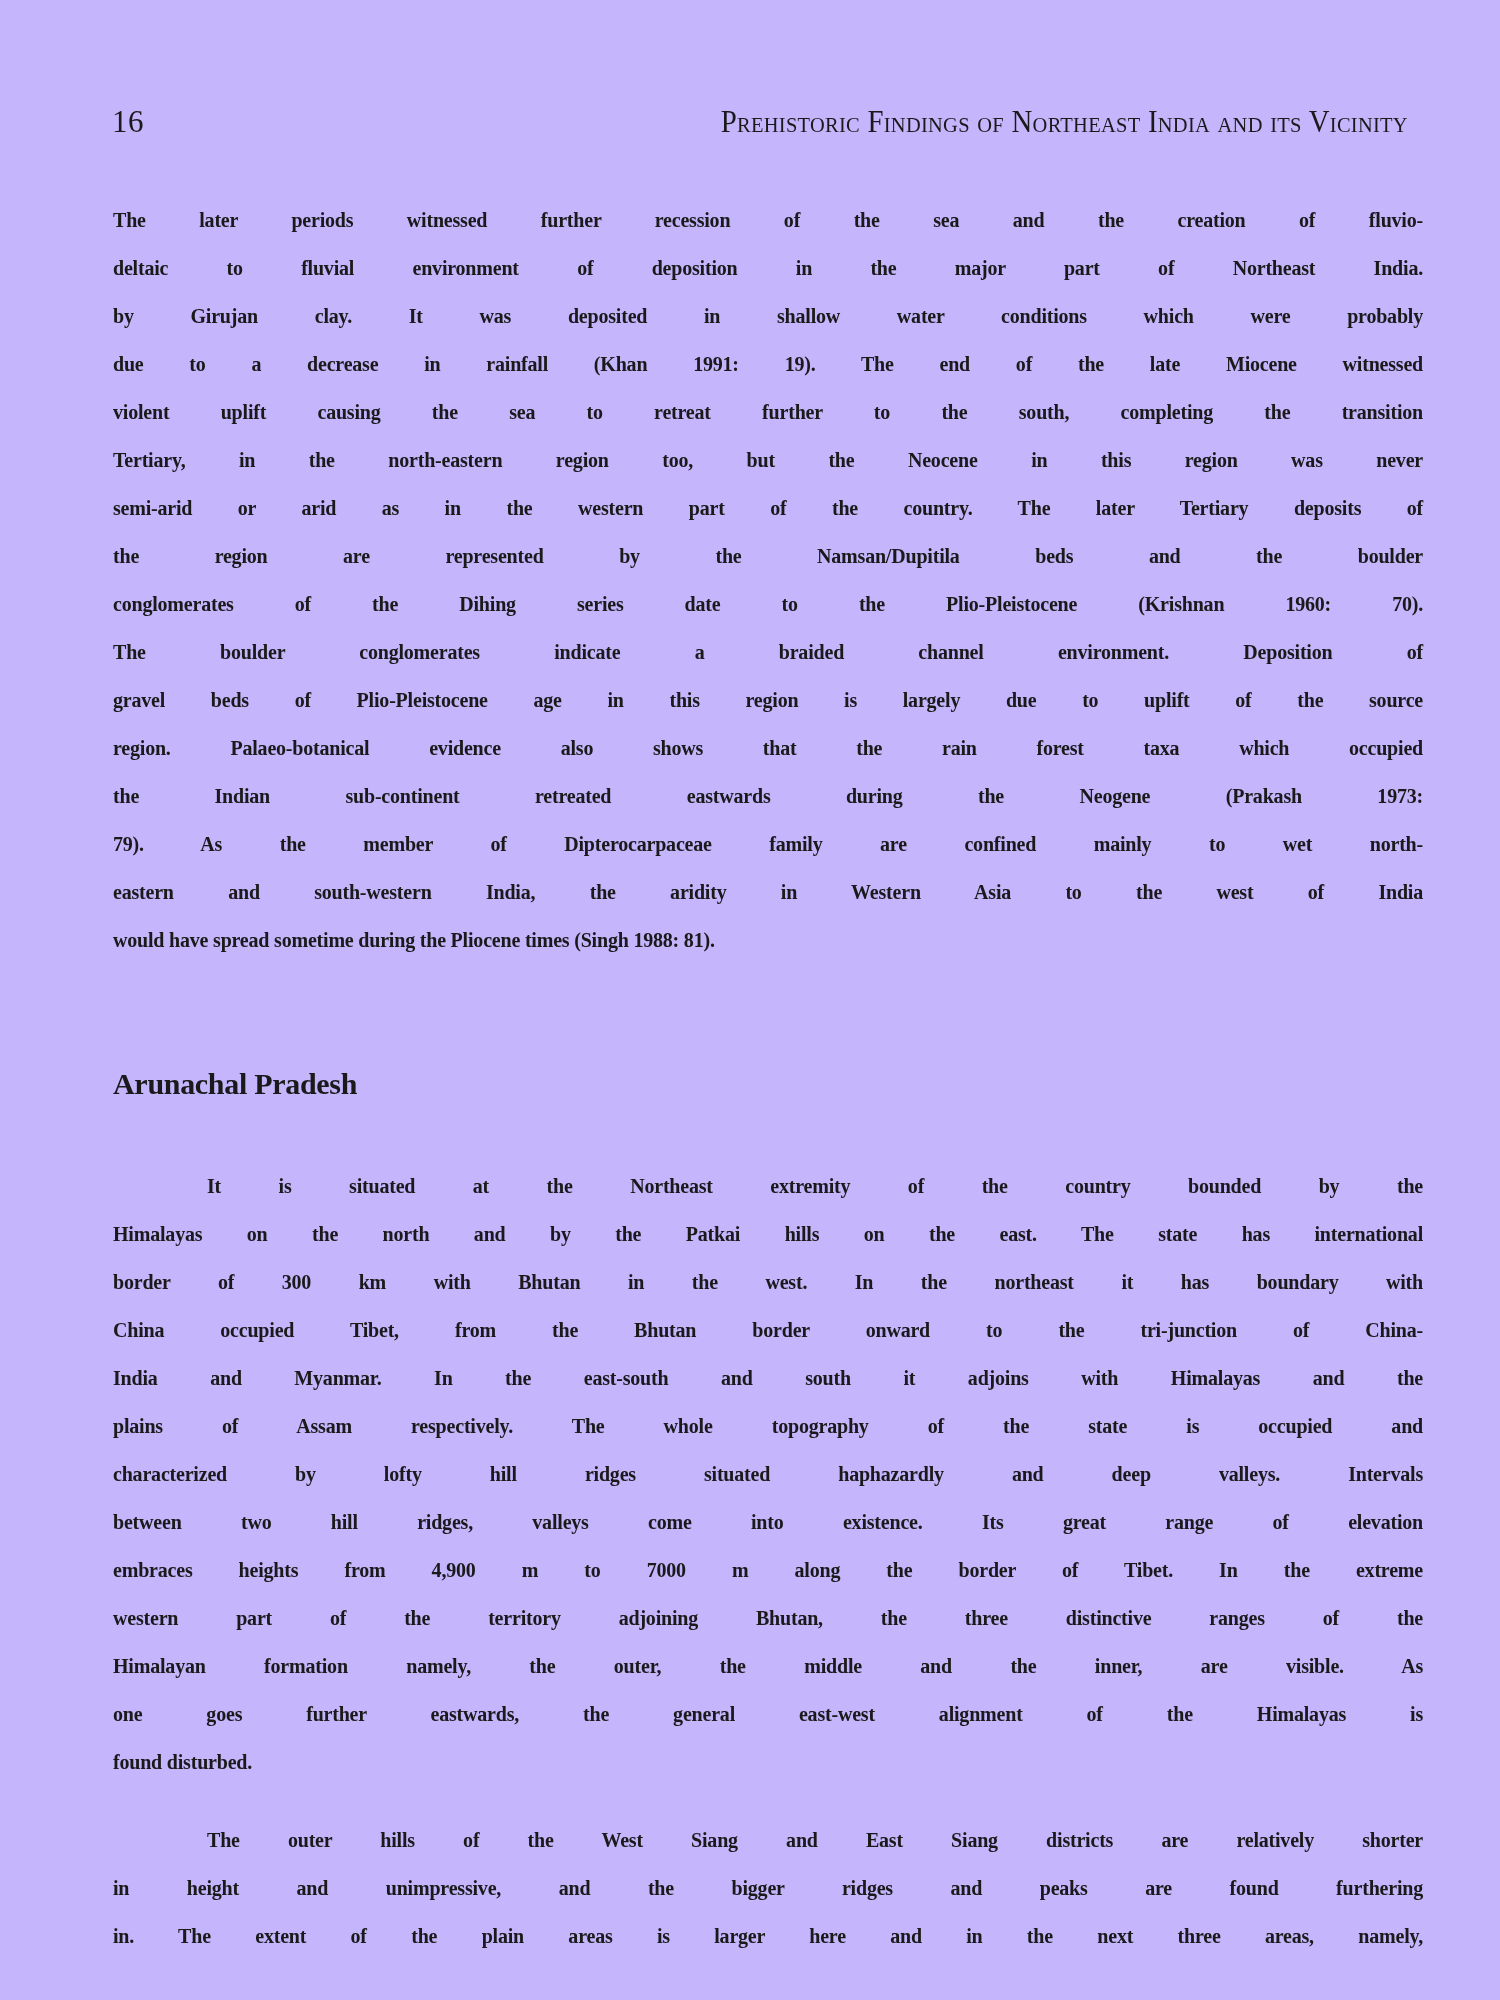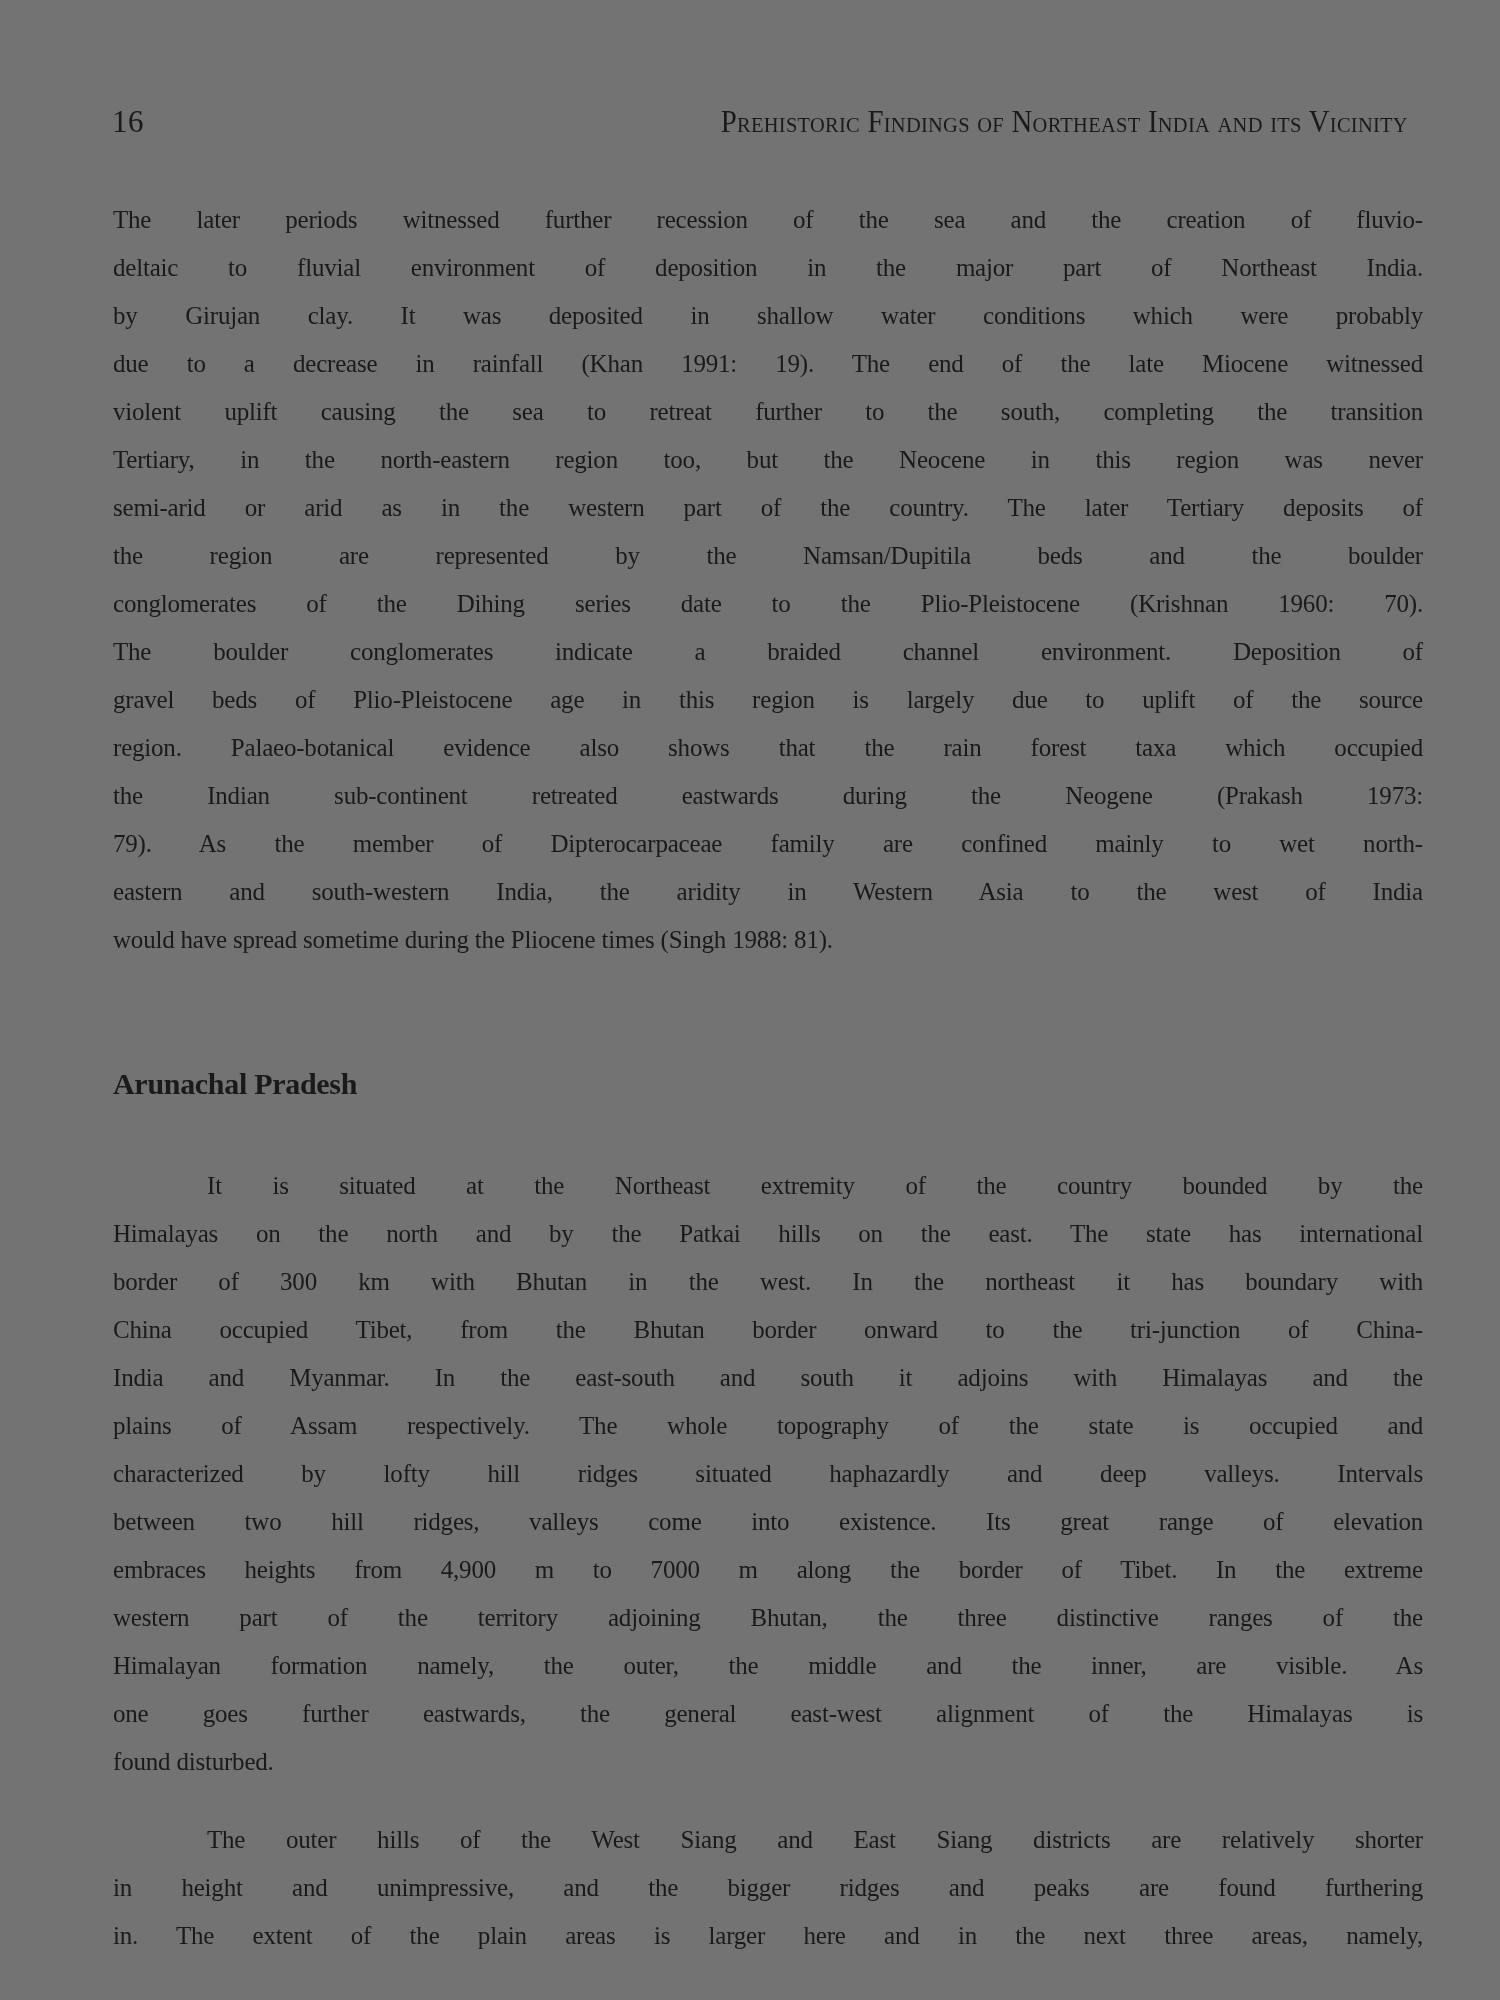--- a/index.html
+++ b/index.html
@@ -12,21 +12,21 @@
       height: 2000px;
       position: relative;
       overflow: hidden;
       font-family: "Liberation Serif", "DejaVu Serif", serif;
       color: #1a1a1a;
     }
     .page {
       position: absolute;
       left: 0; top: 0;
       width: 1500px; height: 2000px;
-      background: #737373;
+      background: #c4b5fd;
     }
     .running-head {
       position: absolute;
       top: 104px;
       left: 112px;
       right: 92px;
       height: 44px;
       display: flex;
       justify-content: space-between;
       align-items: baseline;
@@ -43,27 +43,28 @@
       transform-origin: right center;
       white-space: nowrap;
     }
     .body-text {
       position: absolute;
       left: 113px;
       width: 1310px;
     }
     .line {
       display: block;
-      font-size: 25px;
+      font-size: 20px;
       line-height: 48px;
       height: 48px;
       white-space: nowrap;
       text-align: justify;
       text-align-last: justify;
       letter-spacing: -0.2px;
+      font-weight: bold;
     }
     .line.last {
       text-align-last: left;
     }
     .line.indent {
       padding-left: 94px;
     }
     #para1 { top: 196px; }
     #heading {
       position: absolute;

